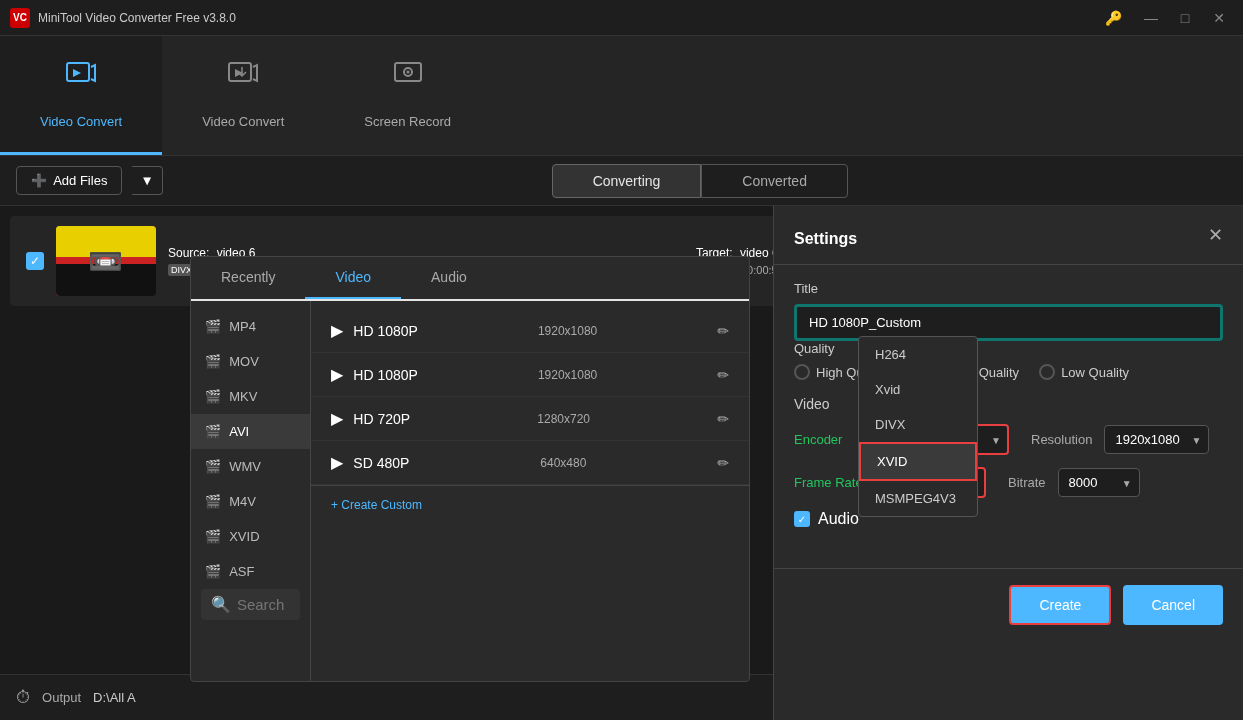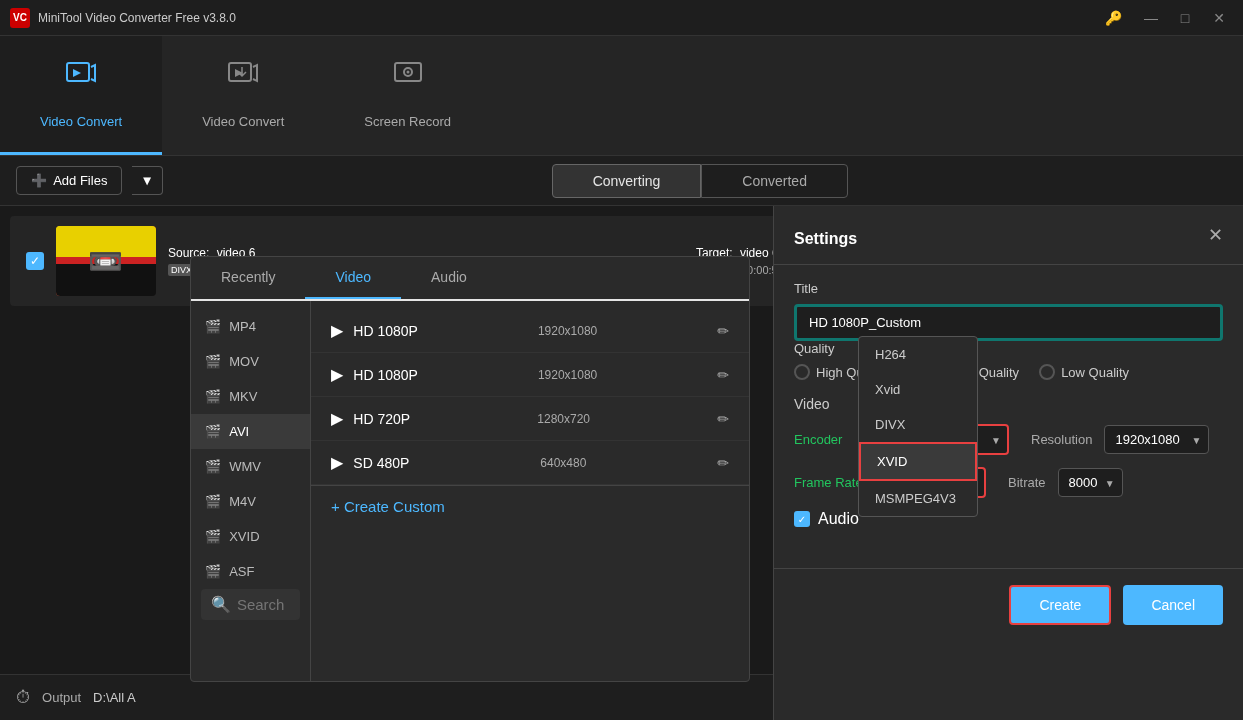--- a/index.html
+++ b/index.html
@@ -100,21 +100,21 @@
     .format-list { flex: 1; padding: 8px 0; overflow-y: auto; }
     .format-option {
       display: flex; align-items: center; justify-content: space-between;
       padding: 12px 20px; cursor: pointer; border-bottom: 1px solid #333;
     }
     .format-option-left { display: flex; align-items: center; gap: 10px; }
     .format-option-name { font-size: 14px; color: #fff; }
     .format-option-res { font-size: 12px; color: #aaa; }
     .format-edit-icon { color: #aaa; font-size: 14px; }
 
-    .format-footer { border-top: 1px solid #444; padding: 12px 20px; display: flex; align-items: center; gap: 8px; cursor: pointer; color: #4db8ff; font-size: 15px; }
+    .format-footer { border-top: 1px solid #444; padding: 12px 20px; display: flex; align-items: center; gap: 8px; cursor: pointer; color: #4db8ff; font-size: 12px; }
 
     
     .search-box { display: flex; align-items: center; gap: 6px; margin: 8px 10px; background: #333; border-radius: 4px; padding: 6px 10px; }
     .search-input { background: none; border: none; color: #fff; font-size: 15px; outline: none; width: 100%; }
 
     
     .settings-dialog {
       position: absolute; right: 0; top: 0; width: 470px; height: 100%;
       background: #2a2a2a; border-left: 1px solid #444; z-index: 200;
     }
@@ -431,21 +431,21 @@
           <span class="select-arrow">▼</span>
         </div>
       </div>
 
       
       <div class="form-row">
         <span class="form-field-label">Frame Rate</span>
         <input class="framerate-input" type="text" value="H264" style="">
         <span class="form-field-label2">Bitrate</span>
         <div class="select-wrapper">
-          <select style="background:#1e1e1e;border:1px solid #555;color:#fff;padding:6px 24px 6px 10px;border-radius:4px;font-size:13px;appearance:none;cursor:pointer;outline:none;">
+          <select style="background:#1e1e1e;border:1px solid #555;color:#fff;padding:6px 41px 6px 10px;border-radius:4px;font-size:13px;appearance:none;cursor:pointer;outline:none;">
             <option selected="">8000</option>
             <option>4000</option>
             <option>2000</option>
           </select>
           <span class="select-arrow">▼</span>
         </div>
       </div>
 
       
       <div class="audio-row">

